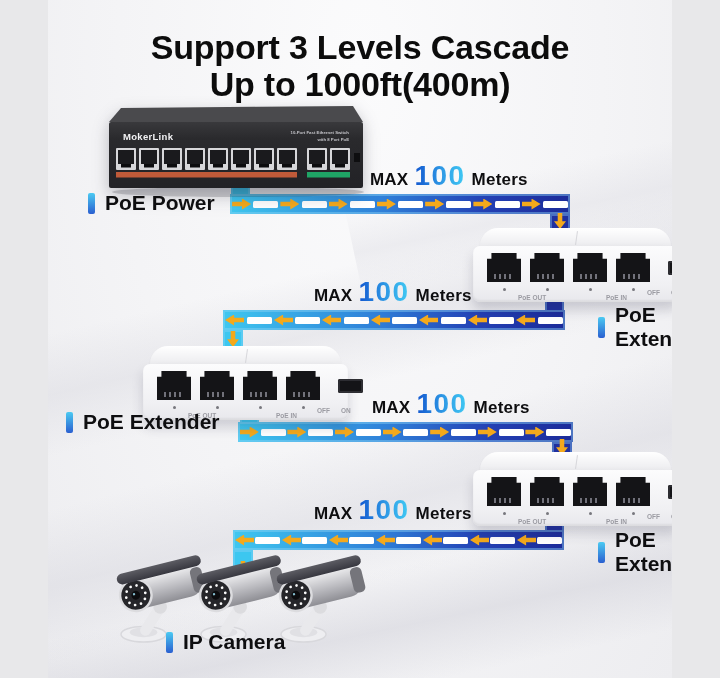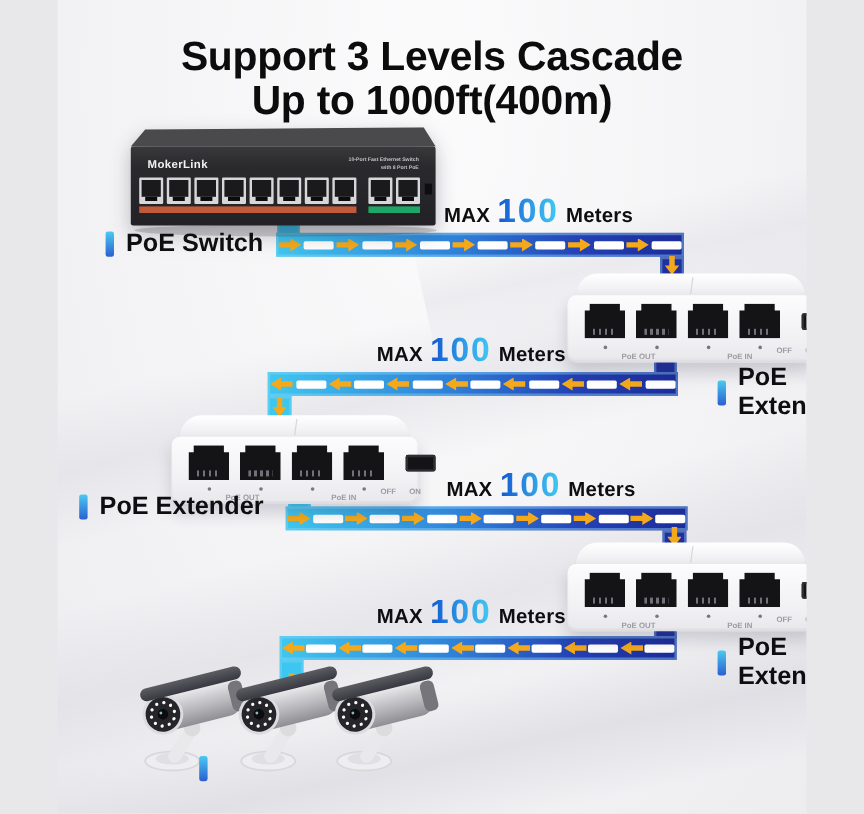--- a/index.html
+++ b/index.html
@@ -215,21 +215,21 @@
     <g>
       <use href="#swport" x="204"></use>
         <use href="#swport" x="227"></use>
     </g>
     <rect x="13" y="66" width="181" height="5.5" fill="#c05a39"></rect>
     <rect x="204" y="66" width="43" height="5.5" fill="#1fa566"></rect>
     <rect x="251" y="47" width="6" height="9" fill="#0e0e10"></rect>
   </svg>
   <div class="dlabel lswitch">
     <span class="bar"></span>
-    <span>PoE Switch</span>
+    <span>PoE Power</span>
   </div>
 
   <div class="vs cyan r1a"></div>
   <div class="band r1">
     <i class="a"></i>
       <i class="d"></i>
     <i class="a"></i>
       <i class="d"></i>
     <i class="a"></i>
       <i class="d"></i>
@@ -414,16 +414,17 @@
       <use href="#cam-symbol"></use>
     </svg>
   <svg class="cam c2" viewBox="0 0 120 100">
       <use href="#cam-symbol"></use>
     </svg>
   <svg class="cam c3" viewBox="0 0 120 100">
       <use href="#cam-symbol"></use>
     </svg>
   <div class="dlabel lcam">
     <span class="bar"></span>
+    <span>IP Camera</span>
   </div>
 
 
 </div>
 
 </body></html>

